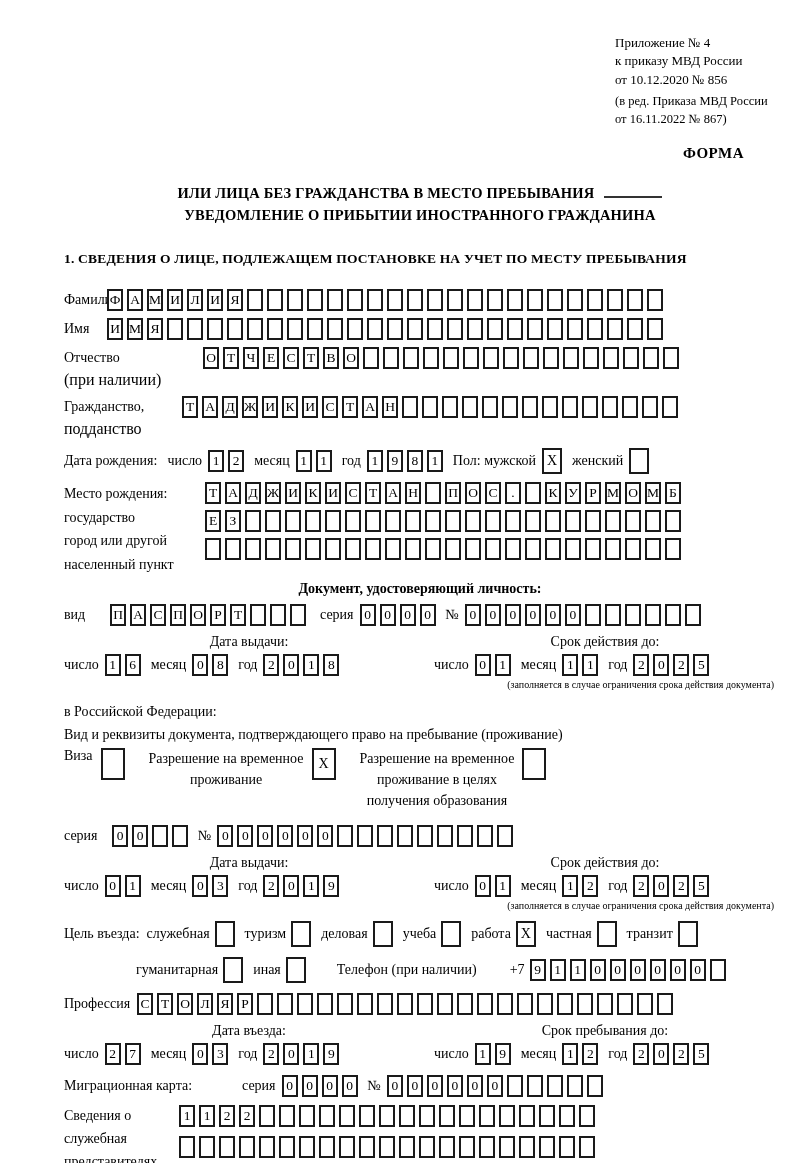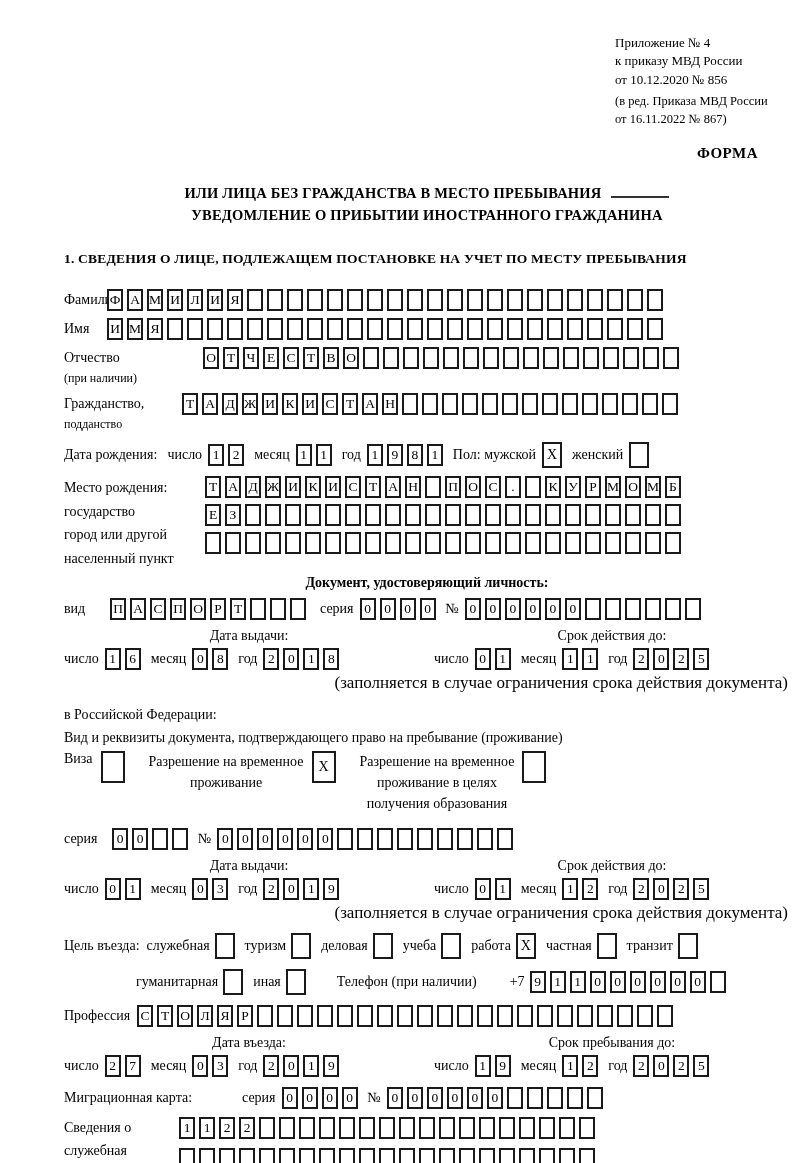--- a/index.html
+++ b/index.html
@@ -1,47 +1,47 @@
 <!DOCTYPE html>
 <html><head>
 <meta charset="utf-8">
 <style>
   html,body{margin:0;padding:0;background:#fff;}
   body{width:800px;height:1163px;color:#000;font-family:"Liberation Serif","DejaVu Serif",serif;overflow:hidden;}
-  .page{box-sizing:border-box;width:800px;height:1163px;padding:34px 10px 0 64px;position:relative;}
+  .page{box-sizing:border-box;width:800px;height:1163px;padding:34px 24px 0 64px;position:relative;}
   .hdr{margin-left:551px;font-size:13px;line-height:1.42;}
   .hdr-note{margin-top:4px;font-size:12.5px;}
   .forma{margin-top:16px;margin-right:32px;text-align:right;font-weight:bold;font-size:15px;letter-spacing:.5px;}
   .title{margin-top:20px;text-align:center;font-weight:bold;font-size:14.5px;line-height:1.55;letter-spacing:.2px;}
   .uline{display:inline-block;width:58px;border-bottom:2px solid #333;margin-left:10px;vertical-align:baseline;}
   .sec-heading{margin-top:24px;font-weight:bold;font-size:13.5px;letter-spacing:.2px;}
   .row{display:flex;align-items:center;margin-top:7px;}
   .lbl{flex:0 0 auto;font-size:14px;}
   .w43{width:43px;}
   .w139{width:139px;}
   .w118{width:118px;}
   .w73{width:73px;}
-  .sub{font-size:12px;margin-top:2px;}
+  .sub{font-size:16px;margin-top:2px;}
   .cells{display:flex;gap:4px;flex:0 0 auto;}
   .cell{box-sizing:border-box;flex:0 0 auto;width:20px;height:24px;border:2px solid #1a1a1a;display:flex;align-items:center;justify-content:center;font-size:13.5px;background:#fff;}
   .cell{width:16px;height:22px;}
   .cb{box-sizing:border-box;flex:0 0 auto;width:20px;height:26px;border:2px solid #1a1a1a;display:flex;align-items:center;justify-content:center;font-size:14px;background:#fff;}
   .cb.big{width:24px;height:32px;}
   .dlbl{font-size:14px;margin:0 6px 0 10px;flex:0 0 auto;}
   .dlbl.first{margin-left:0;}
   .bp{display:flex;margin-top:8px;}
   .bp-labels{width:141px;flex:0 0 auto;font-size:14px;line-height:1.7;}
   .bp-cells .cells{margin-bottom:6px;}
   .center-bold{ text-align:center;font-weight:bold;font-size:14px;margin-top:4px;}
   .dates{display:flex;margin-top:8px;}
   .dcol-l{width:370px;flex:0 0 auto;}
   .dcol-r{flex:1;}
   .dhead{text-align:center;font-size:14px;margin-bottom:4px;}
   .drow{display:flex;align-items:center;}
-  .note{font-size:17px;text-align:right;margin-top:3px;padding-right:2px;}
+  .note{font-size:10px;text-align:right;margin-top:3px;padding-right:2px;}
   .intro{font-size:14px;margin-top:10px;line-height:1.65;}
   .opts{display:flex;align-items:flex-start;margin-top:2px;}
   .opt{display:flex;align-items:flex-start;margin-right:14px;}
   .opt .txt{font-size:14px;margin-right:8px;}
   .opt .lines{font-size:14px;text-align:center;line-height:1.5;margin-right:8px;}
   .pur{display:flex;align-items:center;flex-wrap:nowrap;margin-top:10px;}
   .pur .txt{font-size:14px;margin:0 5px 0 10px;}
   .pur .txt.first{margin-left:0;}
   .mini{box-sizing:border-box;flex:0 0 auto;width:20px;height:26px;border:2px solid #1a1a1a;display:flex;align-items:center;justify-content:center;font-size:14px;}
   .reps{display:flex;margin-top:8px;}

